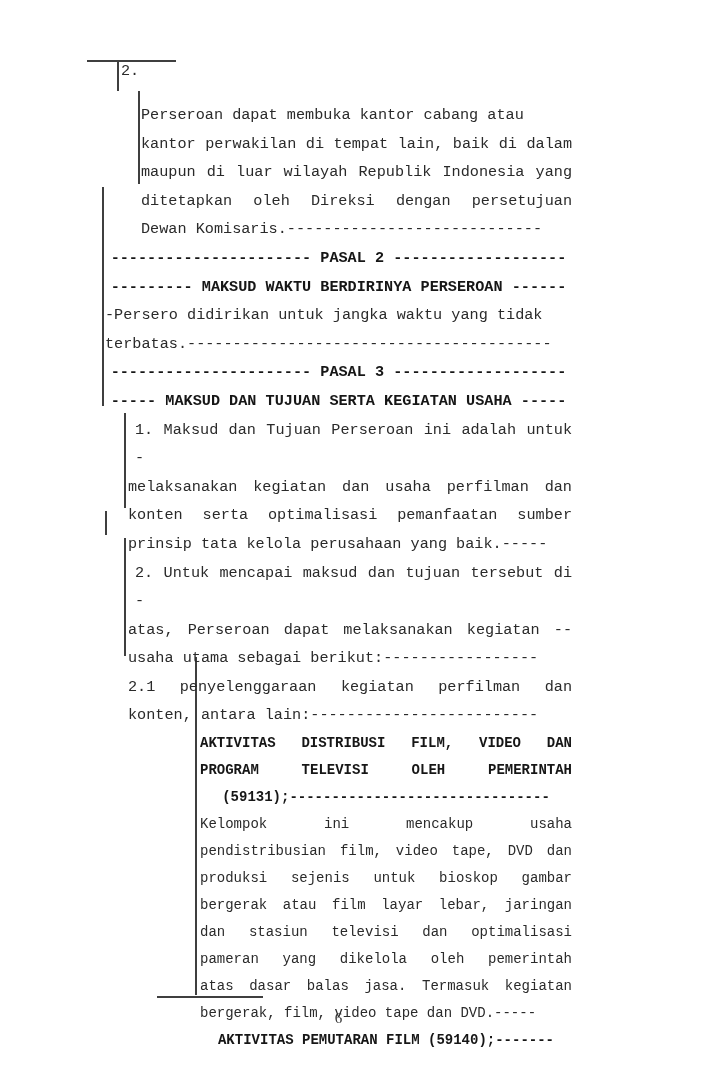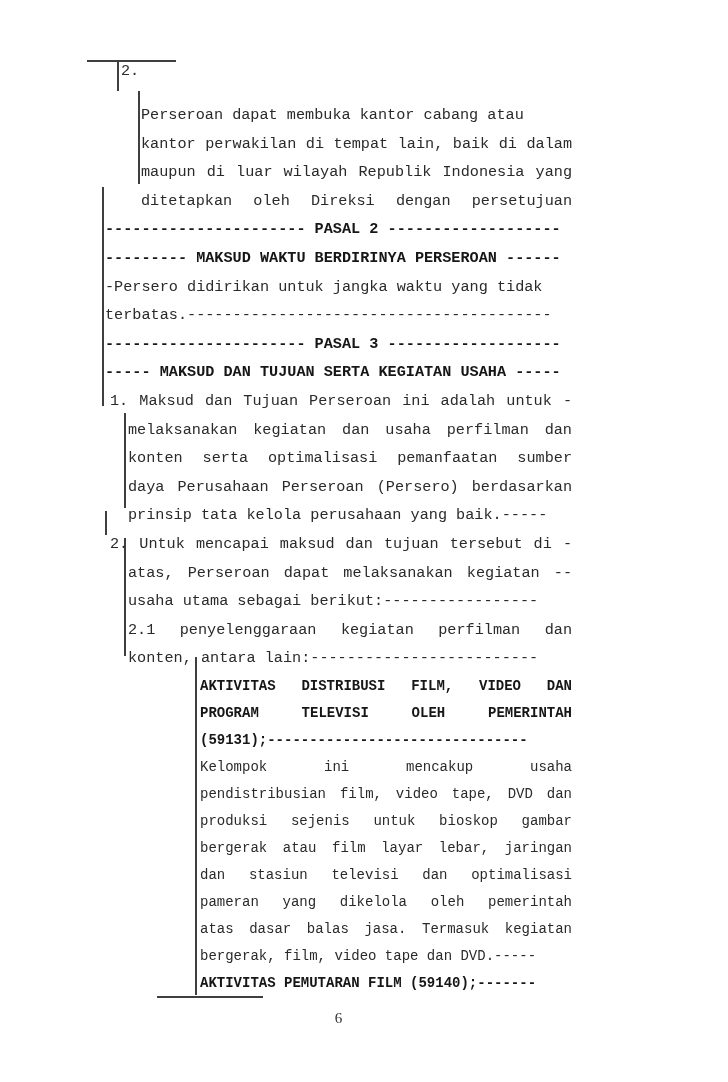--- a/index.html
+++ b/index.html
@@ -19,25 +19,25 @@
     left: 105px; top: 57px;
     width: 467px;
     color: var(--ink, #2a2a2a);
     font-size: 15.2px;
     letter-spacing: 0;
   }
   .line {
     line-height: 28.6px;
     min-height: 28.6px;
   }
-  .line.bold { font-weight: bold; color: var(--bold-ink, #161616); }
+  .line.bold { font-weight: bold; color: var(--bold-ink, #161616); text-align: center; }
   .line.just { text-align: justify; text-align-last: justify; }
   .ind-top { padding-left: 36px; }
   .ind-mid { padding-left: 23px; }
-  .ind-num-mid { padding-left: 5px; }
+  .ind-num-mid { padding-left: 11px; margin-left: 19px; }
   .ind-blk {
     padding-left: 95px;
     font-size: 14px;
     line-height: 27px;
     min-height: 27px;
   }
   .line.first { display: flex; padding-left: 16px; }
   .line.first .num { flex: 0 0 20px; width: 20px; }
   .line.first .txt { flex: 1; margin-top: 44px; }
   .mark {
@@ -70,30 +70,30 @@
       <div class="mark" style="left: 157px; top: 996px; width: 106px; height: 2px;"></div>
     </div>
   <div class="textcol" id="lines">
       <div class="line first">
         <span class="num">2.</span>
         <span class="txt">Perseroan dapat membuka kantor cabang atau</span>
       </div>
       <div class="line ind-top just">kantor perwakilan di tempat lain, baik di dalam</div>
       <div class="line ind-top just">maupun di luar wilayah Republik Indonesia yang</div>
       <div class="line ind-top just">ditetapkan oleh Direksi dengan persetujuan</div>
+      <div class="line ind-top">Dewan Komisaris.----------------------------</div>
       <div class="line bold">---------------------- PASAL 2 -------------------</div>
       <div class="line bold">--------- MAKSUD WAKTU BERDIRINYA PERSEROAN ------</div>
       <div class="line">-Persero didirikan untuk jangka waktu yang tidak</div>
       <div class="line">terbatas.----------------------------------------</div>
       <div class="line bold">---------------------- PASAL 3 -------------------</div>
       <div class="line bold">----- MAKSUD DAN TUJUAN SERTA KEGIATAN USAHA -----</div>
       <div class="line ind-num-mid just">1. Maksud dan Tujuan Perseroan ini adalah untuk -</div>
       <div class="line ind-mid just">melaksanakan kegiatan dan usaha perfilman dan</div>
       <div class="line ind-mid just">konten serta optimalisasi pemanfaatan sumber</div>
-      <div class="line ind-mid just">daya Perusahaan Perseroan (Persero) berdasarkan</div>
       <div class="line ind-mid">prinsip tata kelola perusahaan yang baik.-----</div>
       <div class="line ind-num-mid just">2. Untuk mencapai maksud dan tujuan tersebut di -</div>
       <div class="line ind-mid just">atas, Perseroan dapat melaksanakan kegiatan --</div>
       <div class="line ind-mid">usaha utama sebagai berikut:-----------------</div>
       <div class="line ind-mid just">2.1 penyelenggaraan kegiatan perfilman dan</div>
       <div class="line ind-mid">konten, antara lain:-------------------------</div>
       <div class="line ind-blk bold just">AKTIVITAS DISTRIBUSI FILM, VIDEO DAN</div>
       <div class="line ind-blk bold just">PROGRAM TELEVISI OLEH PEMERINTAH</div>
       <div class="line ind-blk bold">(59131);-------------------------------</div>
       <div class="line ind-blk just">Kelompok ini mencakup usaha</div>

